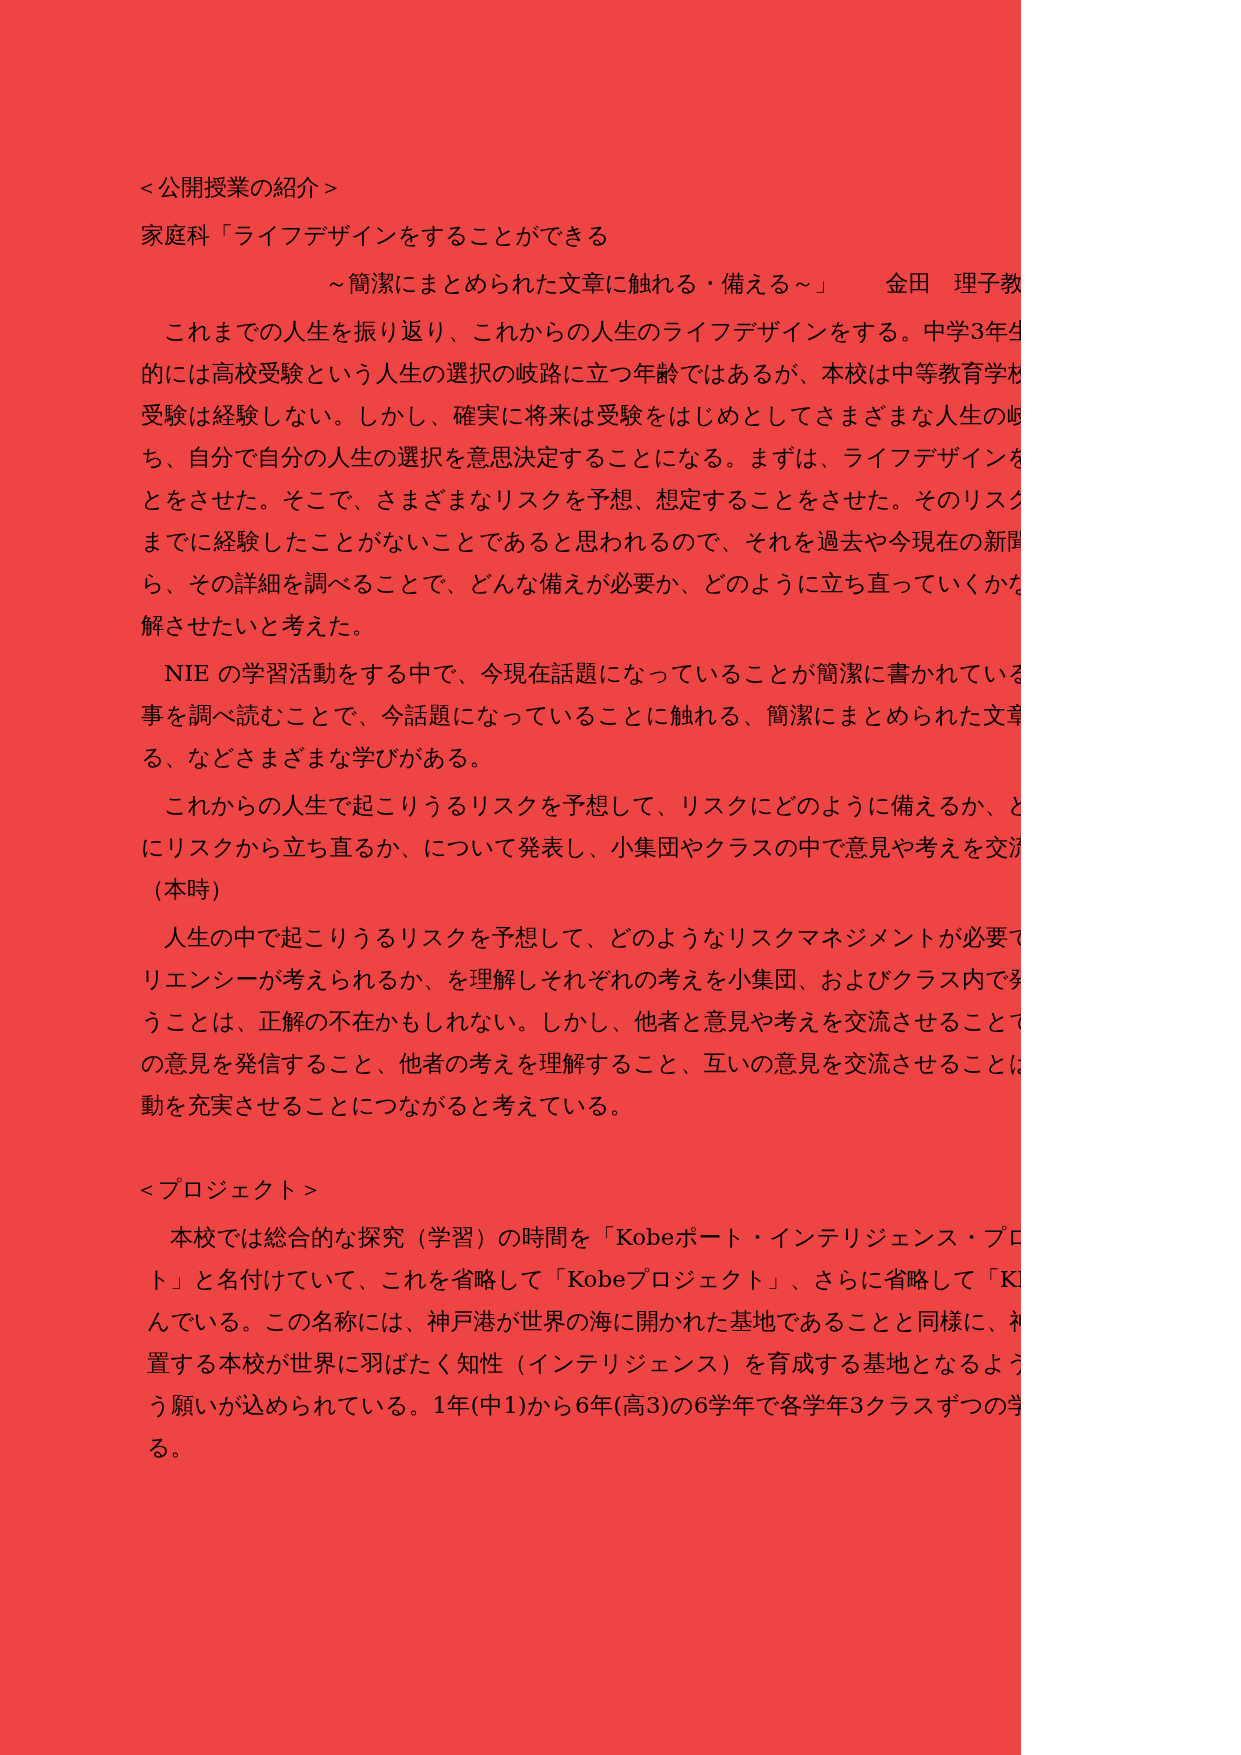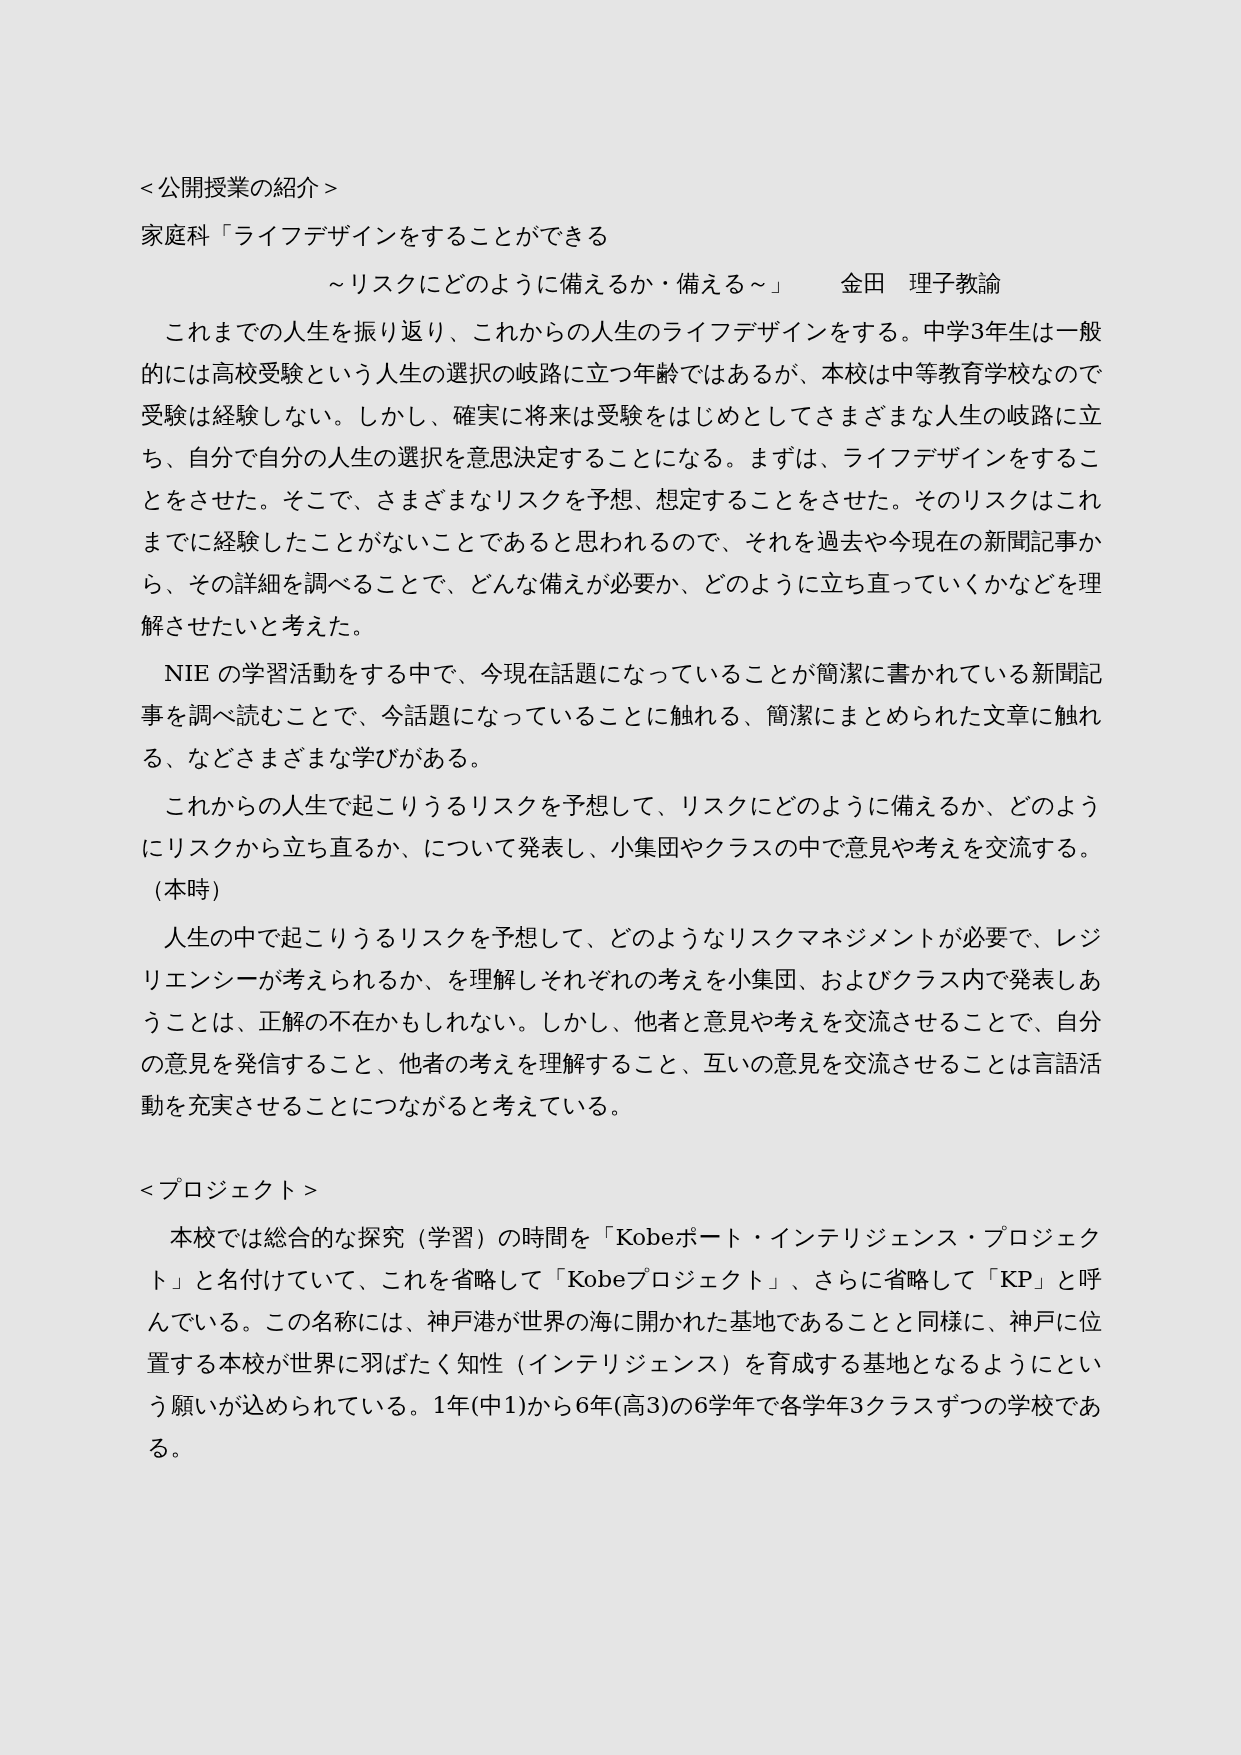--- a/index.html
+++ b/index.html
@@ -8,23 +8,23 @@
   }
   body {
     width: 1241px;
     height: 1755px;
     background: #ffffff;
     color: #000000;
     font-family: "DejaVu Serif", "Liberation Serif", serif;
   }
   .page {
     position: relative;
-    width: 1241px;
+    width: 1021px;
     height: 1755px;
-    background: #e5e5e5;
+    background: #ef4444;
     overflow: hidden;
   }
   .content {
     position: absolute;
     left: 135px;
     top: 166px;
     width: 973px;
     font-size: 23px;
     line-height: 42px;
     text-align: justify;
@@ -60,21 +60,21 @@
 
 <div class="page">
   <div class="content">
 
     <section>
       <div class="heading">＜公開授業の紹介＞</div>
 
       <p class="subject-line">家庭科「ライフデザインをすることができる</p>
 
       <div class="subtitle-line">
-        <span>～リスクにどのように備えるか・備える～」</span><span class="teacher">金田　理子教諭</span>
+        <span>～簡潔にまとめられた文章に触れる・備える～」</span><span class="teacher">金田　理子教諭</span>
       </div>
 
       <p>これまでの人生を振り返り、これからの人生のライフデザインをする。中学3年生は一般的には高校受験という人生の選択の岐路に立つ年齢ではあるが、本校は中等教育学校なので受験は経験しない。しかし、確実に将来は受験をはじめとしてさまざまな人生の岐路に立ち、自分で自分の人生の選択を意思決定することになる。まずは、ライフデザインをすることをさせた。そこで、さまざまなリスクを予想、想定することをさせた。そのリスクはこれまでに経験したことがないことであると思われるので、それを過去や今現在の新聞記事から、その詳細を調べることで、どんな備えが必要か、どのように立ち直っていくかなどを理解させたいと考えた。</p>
       <p>NIE の学習活動をする中で、今現在話題になっていることが簡潔に書かれている新聞記事を調べ読むことで、今話題になっていることに触れる、簡潔にまとめられた文章に触れる、などさまざまな学びがある。</p>
       <p>これからの人生で起こりうるリスクを予想して、リスクにどのように備えるか、どのようにリスクから立ち直るか、について発表し、小集団やクラスの中で意見や考えを交流する。（本時）</p>
       <p>人生の中で起こりうるリスクを予想して、どのようなリスクマネジメントが必要で、レジリエンシーが考えられるか、を理解しそれぞれの考えを小集団、およびクラス内で発表しあうことは、正解の不在かもしれない。しかし、他者と意見や考えを交流させることで、自分の意見を発信すること、他者の考えを理解すること、互いの意見を交流させることは言語活動を充実させることにつながると考えている。</p>
     </section>
 
     <section class="section-school">
       <div class="heading">＜プロジェクト＞</div>

